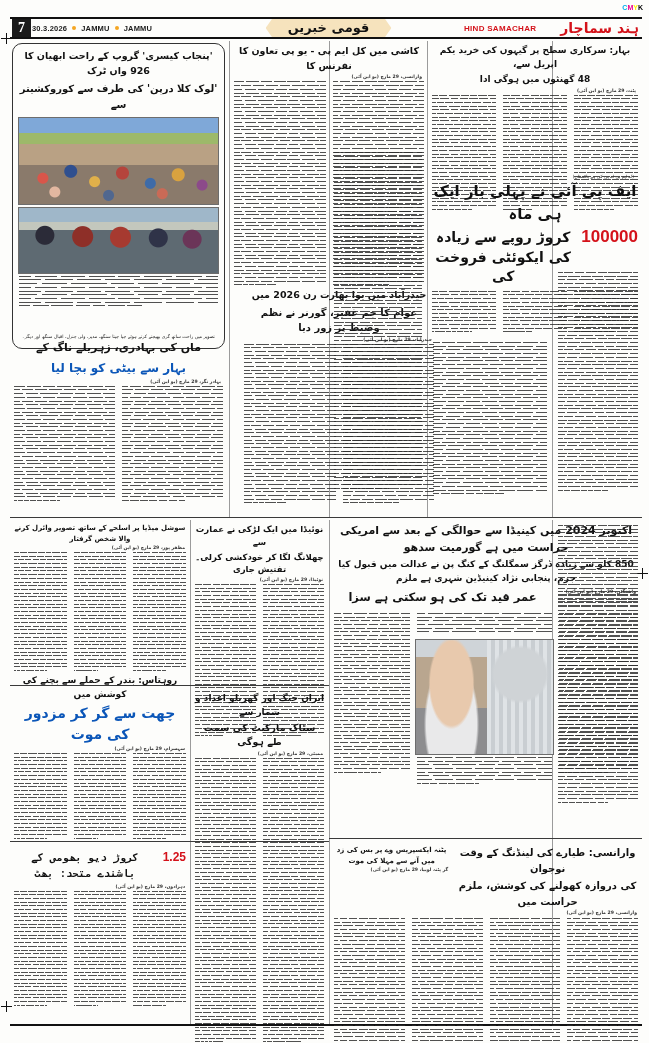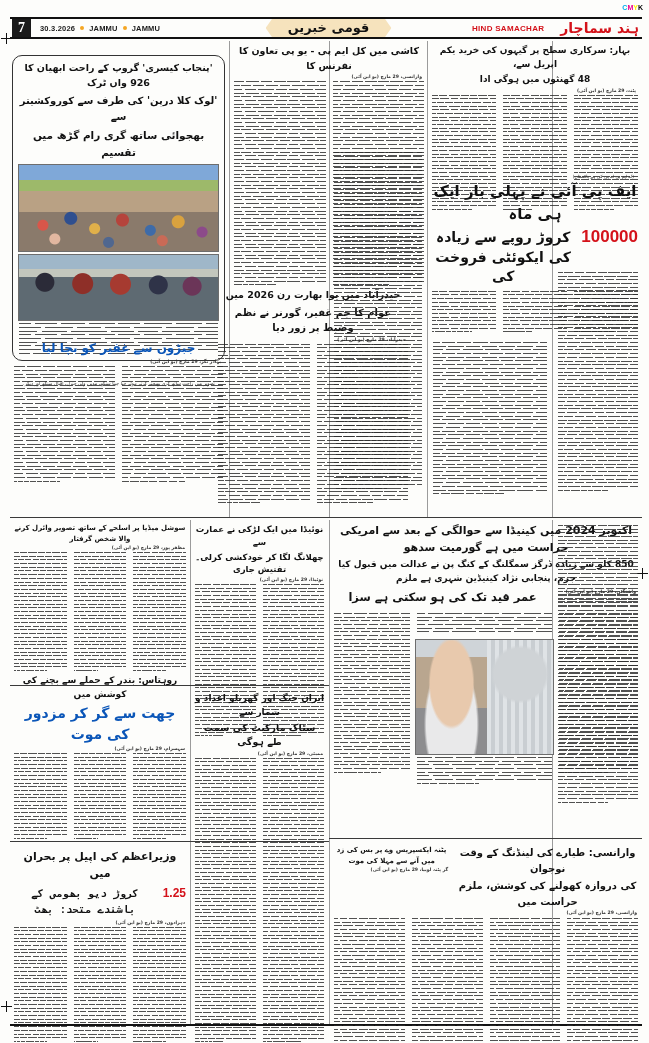--- a/index.html
+++ b/index.html
@@ -52,40 +52,40 @@
   .page-num-box {
     background: #1a1a1a; color: #fff;
     width: 19px; height: 18px;
     margin-left: 2px;
     display: flex; align-items: center; justify-content: center;
     font-family: "Liberation Serif", serif;
     font-size: 14px; font-weight: bold;
   }
   .date-line {
     display: flex; align-items: center;
-    gap: 5px; margin-left: 9px;
+    gap: 5px; margin-left: 1px;
     font-family: "Liberation Sans", sans-serif;
     font-size: 7.5px; font-weight: bold; color: #1a1a1a;
     letter-spacing: .2px;
   }
   .dot-orange {
     width: 4px; height: 4px; border-radius: 50%;
     background: #f5a623; display: inline-block;
   }
   .center-flag {
     position: absolute; left: 50%; transform: translateX(-48%);
     background: #f6e3bd;
     padding: 1px 22px 2px 22px;
     font-size: 13px; font-weight: bold; color: #111;
     direction: rtl;
     clip-path: polygon(5% 0, 95% 0, 100% 50%, 95% 100%, 5% 100%, 0 50%);
   }
   .brand-wrap {
     position: absolute; right: 3px;
-    display: flex; align-items: center; gap: 16px;
+    display: flex; align-items: center; gap: 24px;
   }
   .brand-en {
     color: #d4121a; font-weight: bold;
     font-family: "Liberation Sans", sans-serif;
     font-size: 8px; letter-spacing: .3px;
   }
   .brand-ur {
     color: #d4121a; font-weight: bold;
     font-size: 14px; direction: rtl;
   }
@@ -264,25 +264,24 @@
     <div class="vrule" style="left:180px; top:479px; height:506px;"></div>
     <div class="vrule" style="left:319px; top:479px; height:506px;"></div>
     <div class="vrule" style="left:542px; top:479px; height:506px;"></div>
 
     <div class="hrule" style="top:476px;"></div>
     <div class="hrule" style="top:644px; left:0;  width:319px;"></div>
     <div class="hrule" style="top:800px; left:0;  width:319px;"></div>
     <div class="hrule" style="top:797px; left:319px; width:313px;"></div>
     <div class="frame-bottom"></div>
 
-    <div class="boxed" style="position:absolute; left:2px; top:14px; width:213px; height:306px;">
+    <div class="boxed" style="position:absolute; left:2px; top:2px; width:213px; height:306px;">
 
       <div class="headline" style="font-size:9.5px; line-height:1.62; padding-top:2px;">'پنجاب کیسری' گروپ کے راحت ابھیان کا 926 واں ٹرک</div>
       <div class="headline" style="font-size:10px; line-height:1.6;">'لوک کلا درپن' کی طرف سے کوروکشیتر سے</div>
-      <div class="headline" style="font-size:10.5px; line-height:1.6;">بھجوائی ساتھ گری رام گڑھ میں تقسیم</div>
 
       <div class="photo photo-crowd" style="height:88px; margin:3px 3px 2px 3px; border:1px solid #6d6d6d;"></div>
 
       <div class="photo photo-group" style="height:67px; margin:0 3px 2px 3px; border:1px solid #6d6d6d;"></div>
 
       <div class="bodytext" style="height:58px; padding:0 4px;">
         <div class="ln"></div>
           <div class="ln s2"></div>
           <div class="ln s3"></div>
         <div class="ln"></div>
@@ -576,21 +575,21 @@
             <div class="ln s2"></div>
           <div class="ln"></div>
             <div class="ln s3"></div>
             <div class="ln s2"></div>
             <div class="ln short"></div>
         </div>
       </div>
 
     </div>
 
-    <div style="position:absolute; left:206px; top:246px; width:194px;">
+    <div style="position:absolute; left:232px; top:246px; width:194px;">
       <div class="headline" style="font-size:9.5px; line-height:1.55;">حیدرآباد میں یوا بھارت رن 2026 میں</div>
       <div class="headline" style="font-size:10px; line-height:1.55;">عوام کا جم غفیر، گورنر نے نظم وضبط پر زور دیا</div>
       <div class="byline" style="text-align:right; padding-right:4px;">حیدرآباد، 29 مارچ (یو این آئی)</div>
       <div class="col-split" style="margin-top:1px;">
         <div class="bodytext" style="height:178px;">
           <div class="ln"></div>
             <div class="ln s2"></div>
             <div class="ln s3"></div>
             <div class="ln"></div>
           <div class="ln s2"></div>
@@ -677,21 +676,22 @@
             <div class="ln s2"></div>
           <div class="ln"></div>
             <div class="ln s3"></div>
             <div class="ln s2"></div>
             <div class="ln short2"></div>
         </div>
       </div>
     </div>
 
     <div style="position:absolute; left:2px; top:297px; width:213px;">
-      <div class="headline blue" style="font-size:12px; line-height:1.6;">جبڑوں سے غفیر کو بچا لیا</div>
+      <div class="headline" style="font-size:11px; line-height:1.6;">ماں کی بہادری، زہریلے ناگ کے</div>
+      <div class="headline blue" style="font-size:12px; line-height:1.6;">بہار سے بیٹی کو بچا لیا</div>
       <div class="byline" style="text-align:right; padding-right:4px;">بہادر نگر، 29 مارچ (یو این آئی)</div>
       <div class="col-split" style="margin-top:1px;">
         <div class="bodytext" style="height:128px;">
           <div class="ln"></div>
             <div class="ln s2"></div>
             <div class="ln s3"></div>
             <div class="ln"></div>
           <div class="ln s2"></div>
             <div class="ln s3"></div>
             <div class="ln"></div>
@@ -1565,21 +1565,20 @@
             <div class="ln s2"></div>
           <div class="ln"></div>
             <div class="ln s3"></div>
             <div class="ln s2"></div>
             <div class="ln short"></div>
         </div>
       </div>
     </div>
 
     <div style="position:absolute; left:2px; top:806px; width:176px;">
-      <div class="headline" style="font-size:11px; line-height:1.55; letter-spacing:1px;">وزیراعظم کی اپیل پر بحران میں</div>
       <div style="display:flex; flex-direction:row-reverse; align-items:baseline; justify-content:center; gap:3px;">
         <span class="headline red" style="font-size:12px; font-family:'Liberation Sans',sans-serif;">1.25</span>
         <span class="headline" style="font-size:10.5px;font-family:Liberation Mono, monospace;">کروڑ دیو بھومی کے باشندے متحد: بھٹ</span>
       </div>
       <div class="byline" style="text-align:right; padding-right:3px;">دہرادون، 29 مارچ (یو این آئی)</div>
       <div class="col-split" style="margin-top:1px;">
         <div class="bodytext" style="height:135px;">
           <div class="ln"></div>
             <div class="ln s2"></div>
             <div class="ln s3"></div>

